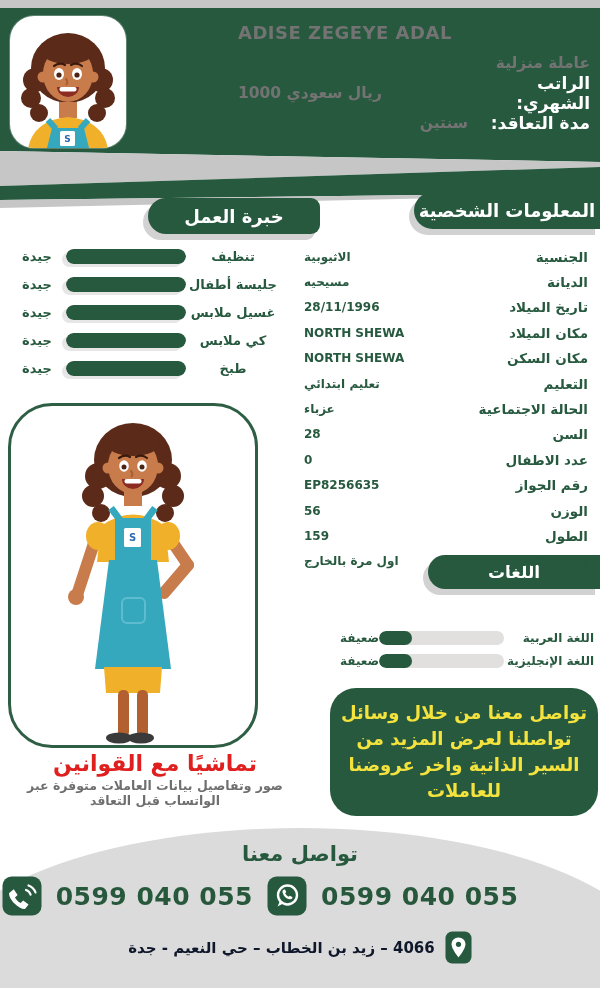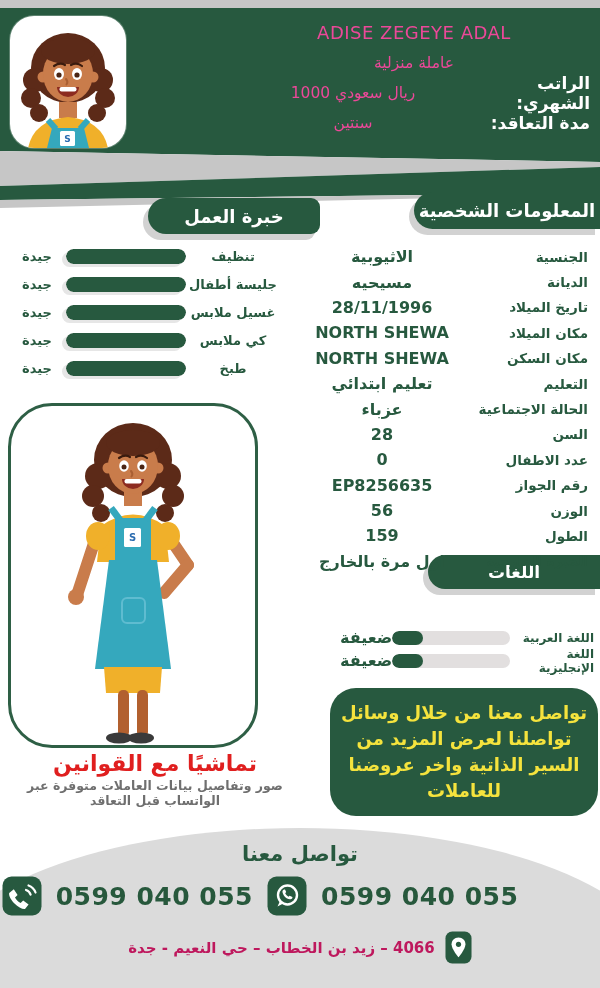--- a/index.html
+++ b/index.html
@@ -25,63 +25,63 @@
   .top-strip{position:absolute;top:0;left:0;width:600px;height:8px;background:var(--band-gray);}
   .header-bg{position:absolute;top:8px;left:0;width:600px;height:142px;background:var(--green);}
   .decor{position:absolute;top:150px;left:0;width:600px;height:62px;display:block;}
 
   .avatar-card{position:absolute;top:16px;left:10px;width:116px;height:132px;background:#fff;border-radius:24px;overflow:hidden;box-shadow:0 0 0 1px rgba(255,255,255,0.25);}
   .avatar-card svg{display:block;width:100%;height:100%;}
 
   .header-rows{position:absolute;top:18px;right:10px;left:238px;direction:rtl;}
   .hrow{display:flex;align-items:center;height:29px;margin-bottom:1px;}
   .hrow .hlabel{width:122px;color:#fff;font-weight:bold;font-size:17px;text-align:right;}
-  .hrow .hvalue{flex:1;color:#ec4899;font-size:15.5px;font-weight:normal;text-align:center;}
+  .hrow .hvalue{flex:1;color:#737373;font-size:15.5px;font-weight:bold;}
   .hrow .hvalue.latin{font-size:18px;letter-spacing:.5px;}
 
   .pill{position:absolute;background:var(--green);color:#fff;font-weight:bold;display:flex;align-items:center;justify-content:center;box-shadow:-5px 6px 0 var(--shadow-gray);}
   .pill-personal{top:192px;right:0;width:186px;height:37px;border-radius:19px 0 0 19px;font-size:18px;}
   .pill-exp{top:198px;left:148px;width:172px;height:36px;border-radius:18px 9px 9px 18px;font-size:18px;}
   .pill-langs{top:555px;right:0;width:172px;height:34px;border-radius:17px 0 0 17px;font-size:17px;}
 
   .skills{position:absolute;top:242px;left:8px;width:272px;direction:rtl;}
   .skill-row{display:flex;align-items:center;height:28px;}
   .skill-name{width:94px;color:var(--green);font-weight:bold;font-size:13px;text-align:center;}
   .skill-bar{width:120px;height:15px;border-radius:8px;background:var(--track-gray);position:relative;box-shadow:-4px 3px 0 #E6E6E6;overflow:hidden;}
   .skill-bar .fill{position:absolute;top:0;right:0;height:100%;background:var(--green);border-radius:8px;}
   .skill-rate{flex:1;color:var(--green);font-weight:bold;font-size:13px;text-align:center;}
 
   .pinfo{position:absolute;top:244px;right:8px;width:288px;direction:rtl;}
   .pi-row{display:flex;align-items:center;height:25.4px;}
   .pi-label{width:132px;color:var(--green);font-weight:bold;font-size:13.5px;text-align:right;padding-right:4px;}
-  .pi-value{flex:1;color:var(--green);font-weight:bold;font-size:16px;text-align:center;}
+  .pi-value{flex:1;color:var(--green);font-weight:bold;font-size:12px;text-align:left;}
 
   .langs{position:absolute;top:626px;right:6px;width:254px;direction:rtl;}
   .lang-row{display:flex;align-items:center;height:23px;}
   .lang-name{width:92px;color:var(--green);font-weight:bold;font-size:12px;text-align:right;}
   .lang-bar{width:128px;height:14px;border-radius:8px;background:var(--track-gray);position:relative;overflow:hidden;}
   .lang-bar .fill{position:absolute;top:0;left:0;height:100%;background:var(--green);border-radius:8px;}
-  .lang-rate{flex:1;color:var(--green);font-weight:bold;font-size:16px;text-align:right;}
+  .lang-rate{flex:1;color:var(--green);font-weight:bold;font-size:12px;text-align:right;}
 
   .illus-box{position:absolute;top:403px;left:8px;width:250px;height:345px;background:#fff;border:3px solid #2E5F45;border-radius:44px;overflow:hidden;}
   .illus-box svg{display:block;width:100%;height:100%;}
 
   .notice-title{position:absolute;top:751px;left:0;width:310px;text-align:center;color:var(--red);font-weight:bold;font-size:22px;direction:rtl;}
   .notice-sub{position:absolute;top:778px;left:2px;width:306px;text-align:center;color:var(--sub-gray);font-weight:bold;font-size:12.5px;direction:rtl;}
 
   .promo{position:absolute;top:688px;left:330px;width:268px;height:128px;background:var(--green);border-radius:26px;display:flex;align-items:center;justify-content:center;direction:rtl;}
   .promo p{color:var(--yellow);font-weight:bold;font-size:18px;line-height:1.45;text-align:center;padding:6px 10px;}
 
   .dome{position:absolute;top:828px;left:-60px;width:720px;height:200px;background:var(--dome-gray);border-radius:360px 360px 0 0 / 140px 140px 0 0;}
   .contact-title{position:absolute;top:842px;left:0;width:600px;text-align:center;color:var(--green);font-weight:bold;font-size:21px;direction:rtl;}
   .contact-row{position:absolute;top:876px;left:0;width:600px;display:flex;justify-content:center;align-items:center;gap:14px;transform:translateX(-40px);direction:ltr;}
   .phone-num{color:#27583C;font-weight:bold;font-size:25px;letter-spacing:.5px;}
   .icon-badge{display:block;}
   .address-row{position:absolute;top:931px;left:0;width:600px;display:flex;justify-content:center;align-items:center;gap:10px;transform:translateX(-14px);direction:ltr;}
-  .address-text{color:#be185d;font-weight:bold;font-size:15px;direction:ltr;unicode-bidi:plaintext;margin-left:28px;}
+  .address-text{color:#0f172a;font-weight:bold;font-size:15px;direction:ltr;unicode-bidi:plaintext;margin-left:28px;}
 </style>
 </head>
 <body>
 
 <div class="canvas">
 
   <div class="top-strip"></div>
   <div class="header-bg"></div>
 
   <svg class="decor" viewBox="0 0 600 62" preserveAspectRatio="none">

